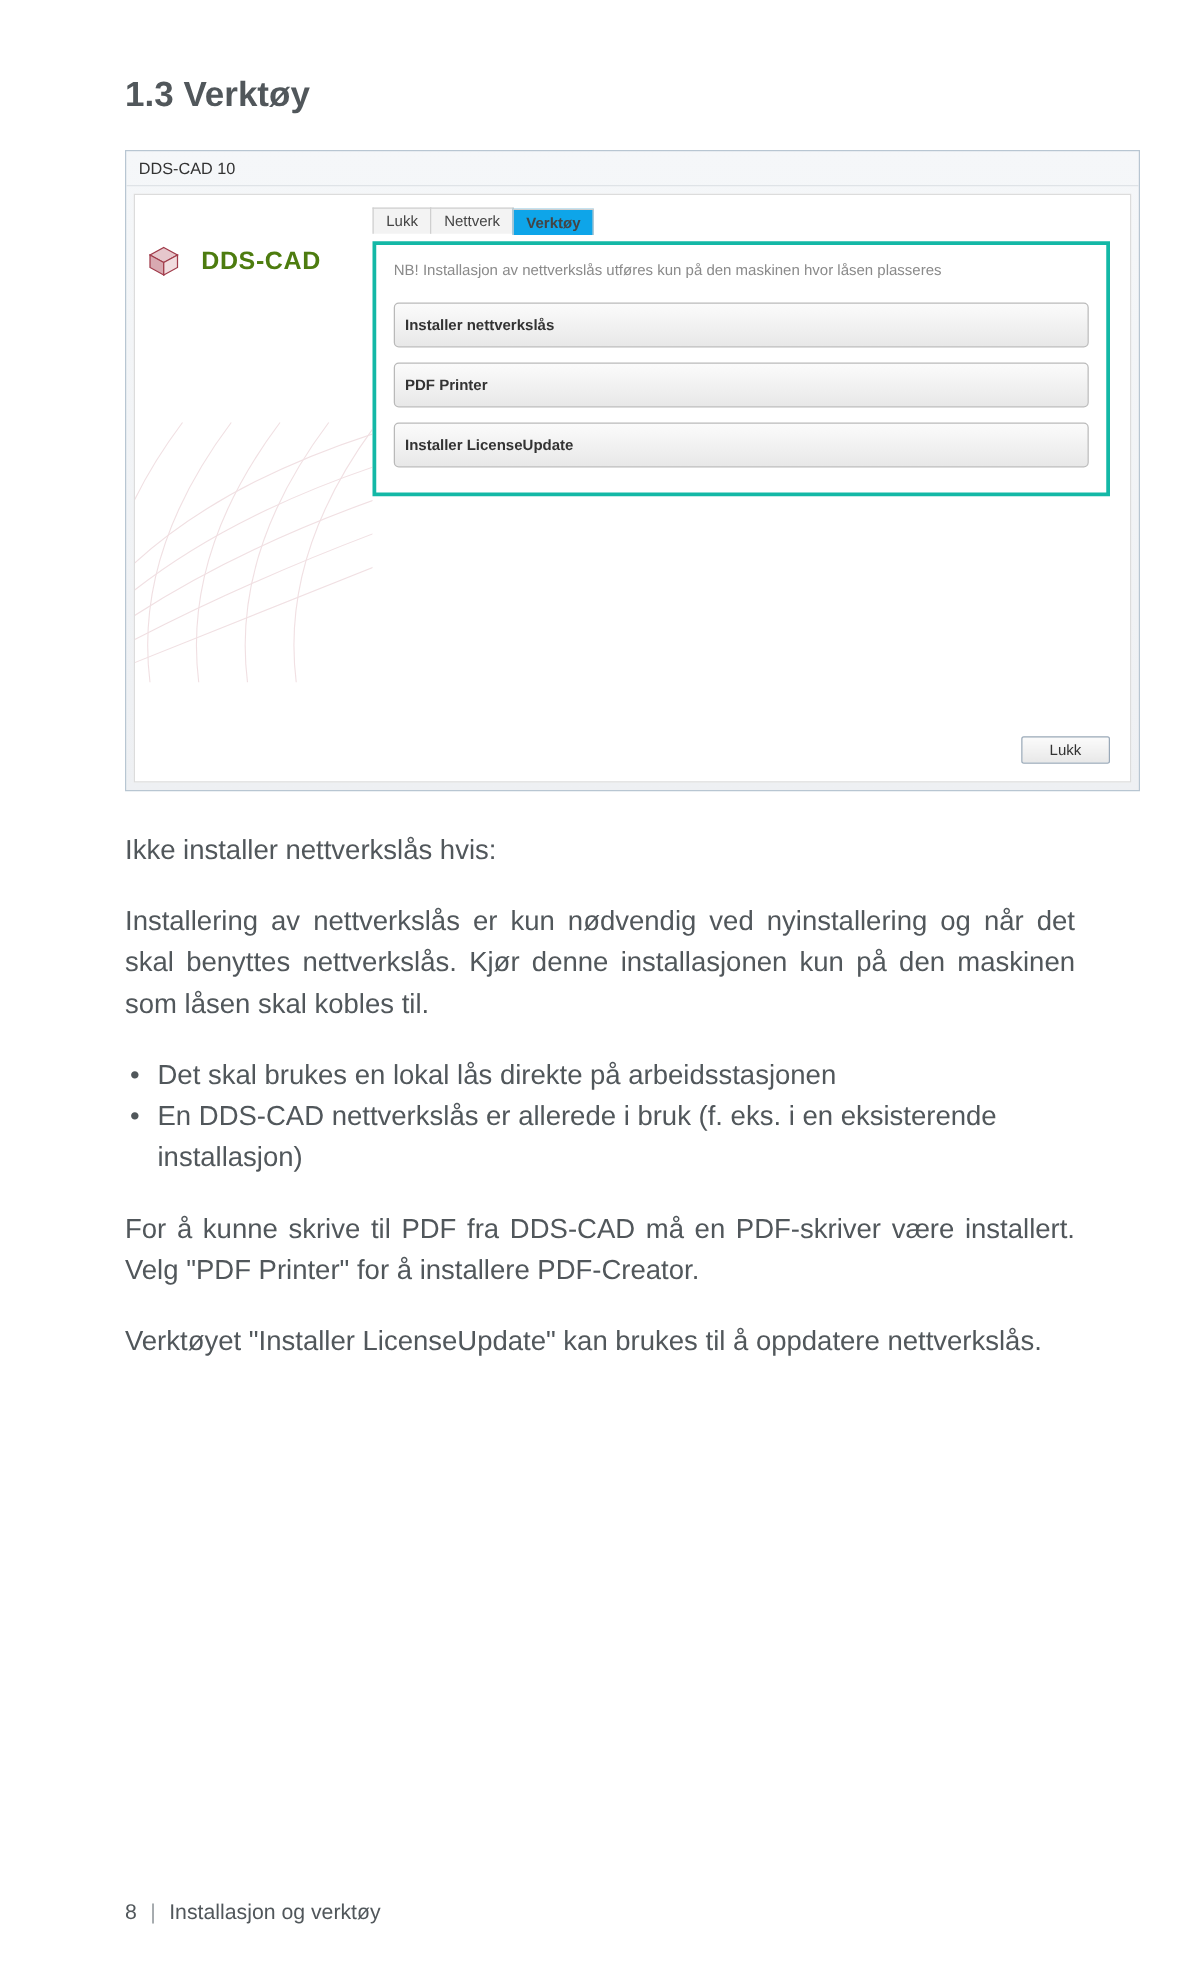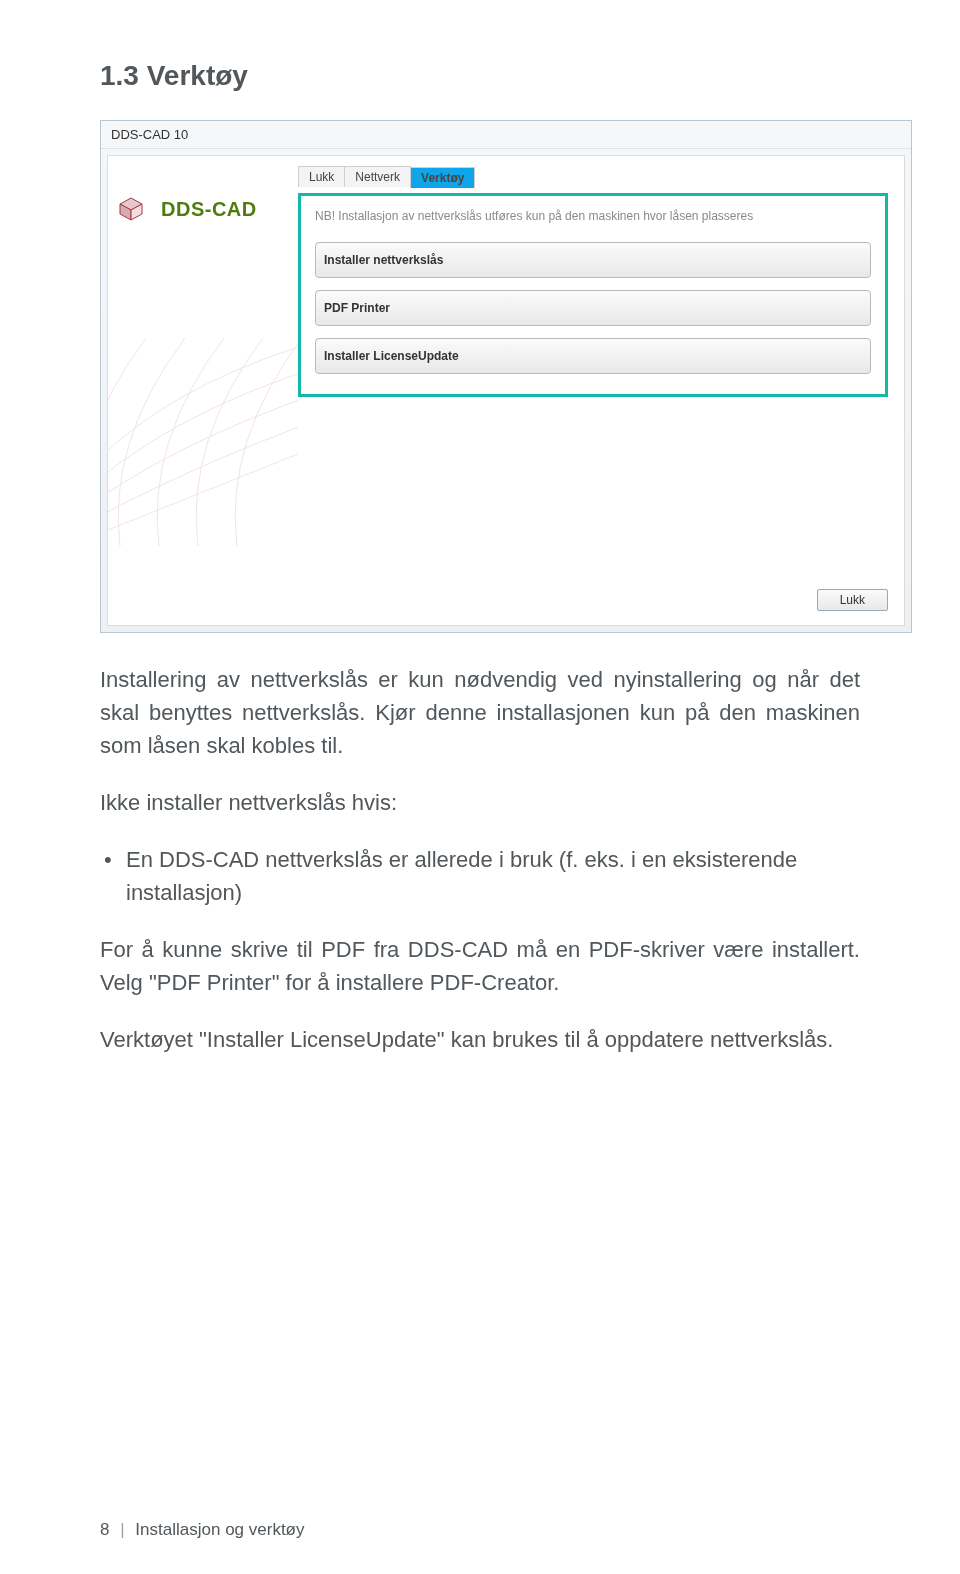--- a/index.html
+++ b/index.html
@@ -227,23 +227,24 @@
           <div style="height:170px"></div>
         </div>
       </div>
       <div class="dialog-footer">
         <button class="small-btn">Lukk</button>
       </div>
     </div>
   </div>
 
   <div class="body-text">
+    <p>Ikke installer nettverkslås hvis:</p>
     <p>Installering av nettverkslås er kun nødvendig ved nyinstallering og når det skal benyttes nettverkslås. Kjør denne installasjonen kun på den maskinen som låsen skal kobles til.</p>
-    <p>Ikke installer nettverkslås hvis:</p>
     <ul>
+      <li>Det skal brukes en lokal lås direkte på arbeidsstasjonen</li>
       <li>En DDS-CAD nettverkslås er allerede i bruk (f. eks. i en eksisterende installasjon)</li>
     </ul>
     <p>For å kunne skrive til PDF fra DDS-CAD må en PDF-skriver være installert. Velg "PDF Printer" for å installere PDF-Creator.</p>
     <p>Verktøyet "Installer LicenseUpdate" kan brukes til å oppdatere nettverkslås.</p>
   </div>
 
   <div class="footer-line">
     <span>8</span>
     <span class="footer-sep">|</span>
     <span>Installasjon og verktøy</span>

